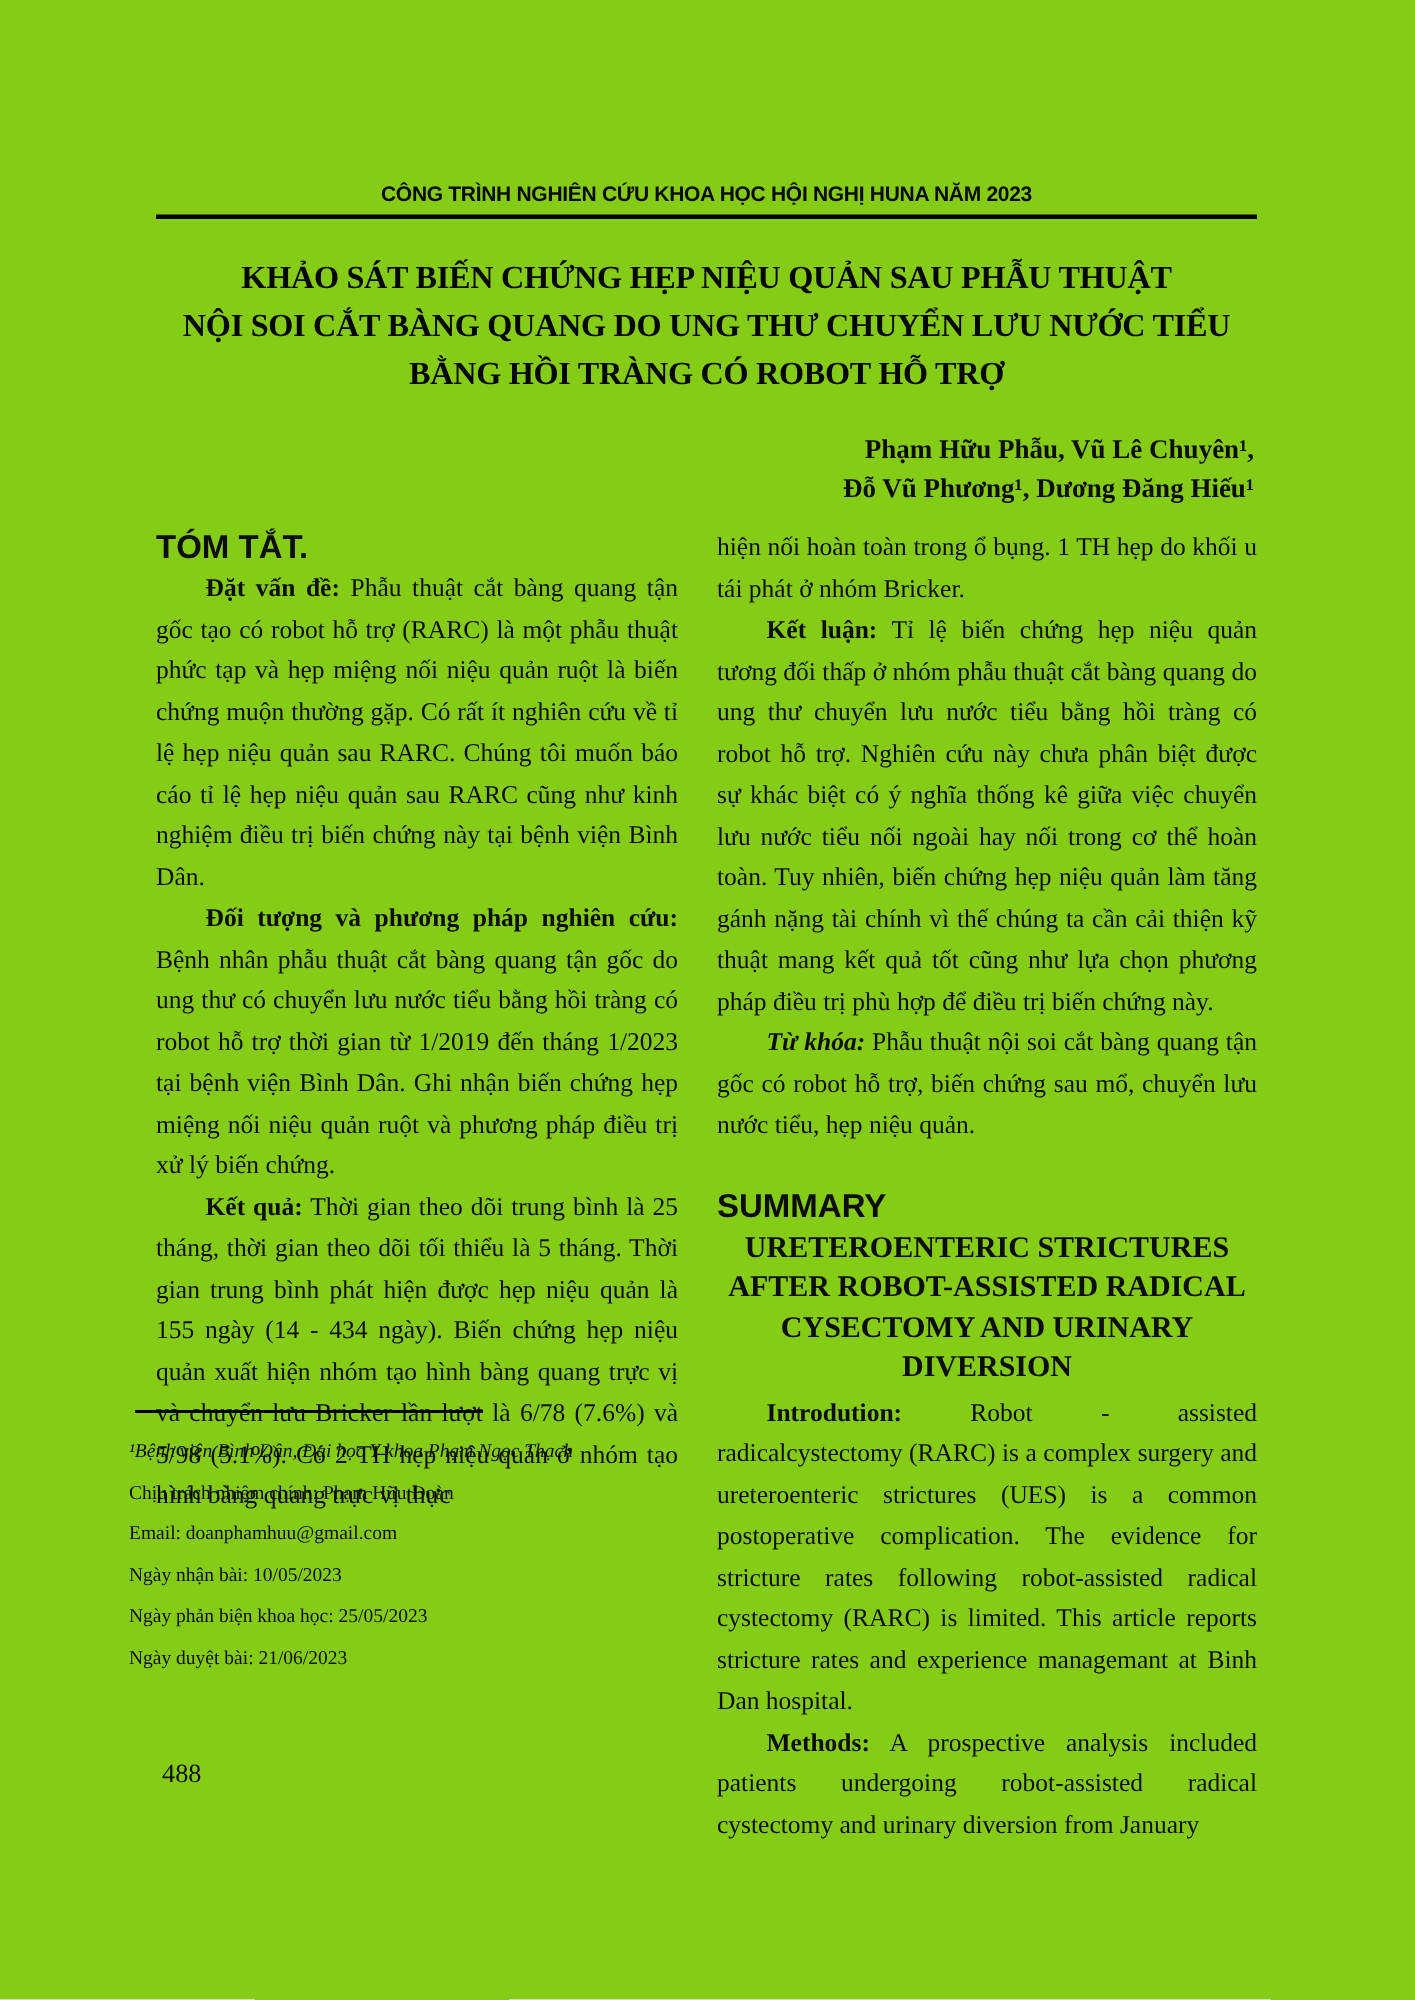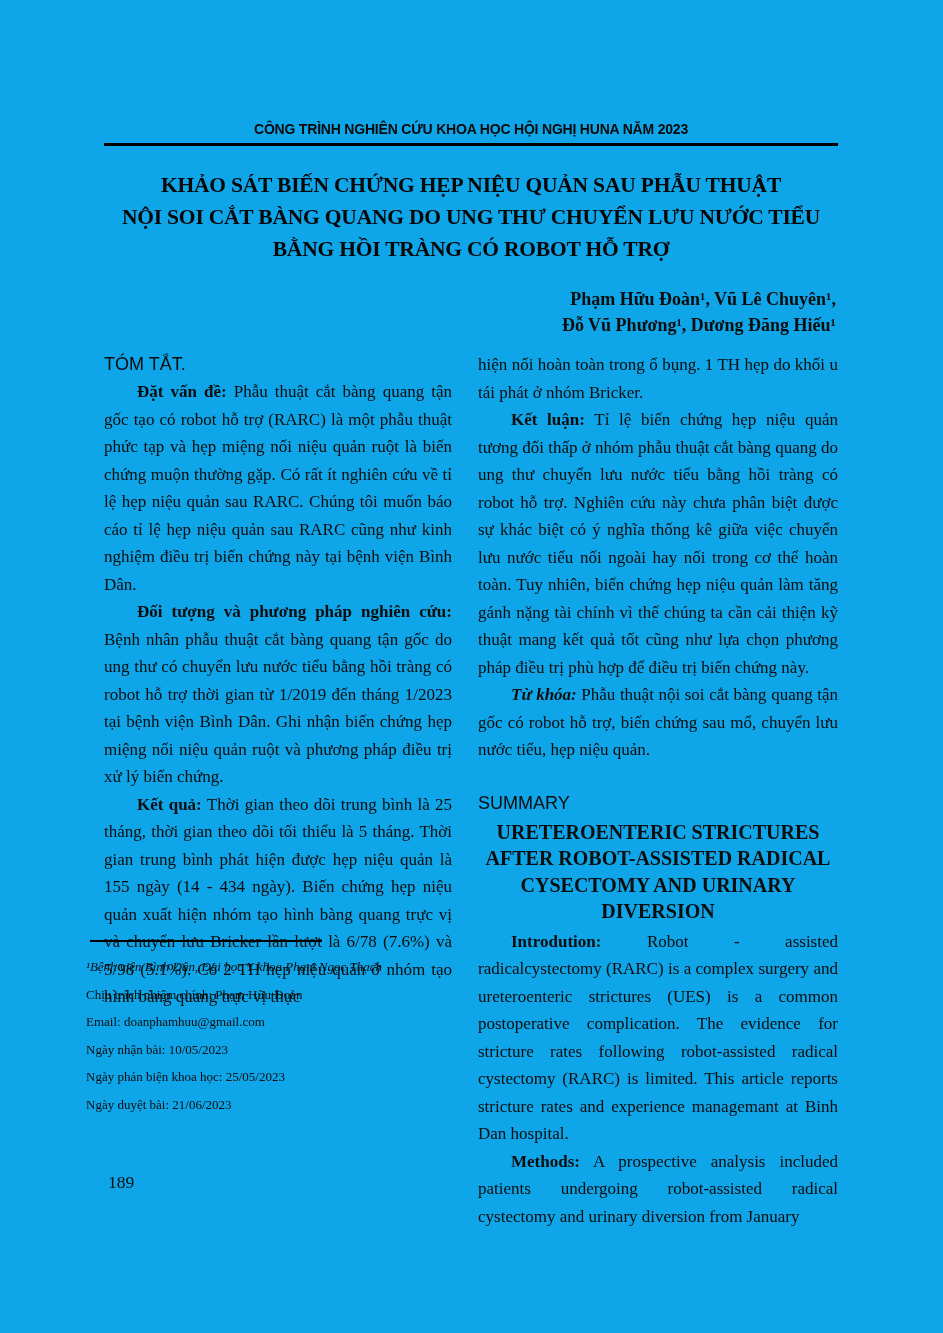--- a/index.html
+++ b/index.html
@@ -5,21 +5,21 @@
   * { margin: 0; padding: 0; box-sizing: border-box; }
   html, body { background: #ffffff; }
   body {
     width: 943px; height: 1333px;
     font-family: "Liberation Serif", "DejaVu Serif", serif;
     color: #0d0d0d;
   }
   .page {
     position: relative;
     width: 943px; height: 1333px;
-    background: #0ea5e9;
+    background: #84cc16;
     overflow: hidden;
   }
   .content-x { left: 104px; width: 734px; }
 
   .running-head {
     position: absolute; top: 121px;
     text-align: center;
     font-family: "Liberation Sans", "DejaVu Sans", sans-serif;
     font-weight: bold;
     font-size: 14px;
@@ -59,22 +59,22 @@
   .col {
     font-size: 17px;
     line-height: 27.5px;
     text-align: justify;
   }
   .col-left  { width: 348px; }
   .col-right { width: 360px; }
 
   .sec-sans {
     font-family: "Liberation Sans", "DejaVu Sans", sans-serif;
-    font-weight: normal;
-    font-size: 18px;
+    font-weight: bold;
+    font-size: 22px;
     text-align: left;
     line-height: 27px;
   }
   .para { text-indent: 33px; }
   .para.noindent { text-indent: 0; }
   .lead { font-weight: bold; }
   .lead.ital { font-style: italic; }
 
   .summary-block { margin-top: 26px; }
   .summary-title {
@@ -117,21 +117,21 @@
 
   <div class="head-rule content-x"></div>
 
   <h1 class="article-title content-x">
     <span class="title-line">KHẢO SÁT BIẾN CHỨNG HẸP NIỆU QUẢN SAU PHẪU THUẬT</span>
     <span class="title-line">NỘI SOI CẮT BÀNG QUANG DO UNG THƯ CHUYỂN LƯU NƯỚC TIỂU</span>
     <span class="title-line">BẰNG HỒI TRÀNG CÓ ROBOT HỖ TRỢ</span>
   </h1>
 
   <div class="authors content-x">
-    <div>Phạm Hữu Đoàn¹, Vũ Lê Chuyên¹,</div>
+    <div>Phạm Hữu Phẫu, Vũ Lê Chuyên¹,</div>
     <div>Đỗ Vũ Phương¹, Dương Đăng Hiếu¹</div>
   </div>
 
   <div class="columns content-x">
 
     <div class="col col-left">
       <h2 class="sec-sans">TÓM TẮT.</h2>
 
       <p class="para">
         <strong class="lead">Đặt vấn đề:</strong>
@@ -186,15 +186,15 @@
   <div class="footnote">
     <div class="fn-rule"></div>
     <p class="fn-affiliation">¹Bệnh viện Bình Dân, Đại học Y khoa Phạm Ngọc Thạch</p>
     <div class="fn-line">Chịu trách nhiệm chính: Phạm Hữu Đoàn</div>
     <div class="fn-line">Email: doanphamhuu@gmail.com</div>
     <div class="fn-line">Ngày nhận bài: 10/05/2023</div>
     <div class="fn-line">Ngày phản biện khoa học: 25/05/2023</div>
     <div class="fn-line">Ngày duyệt bài: 21/06/2023</div>
   </div>
 
-  <div class="page-number">189</div>
+  <div class="page-number">488</div>
 
 </div>
 
 </body></html>

